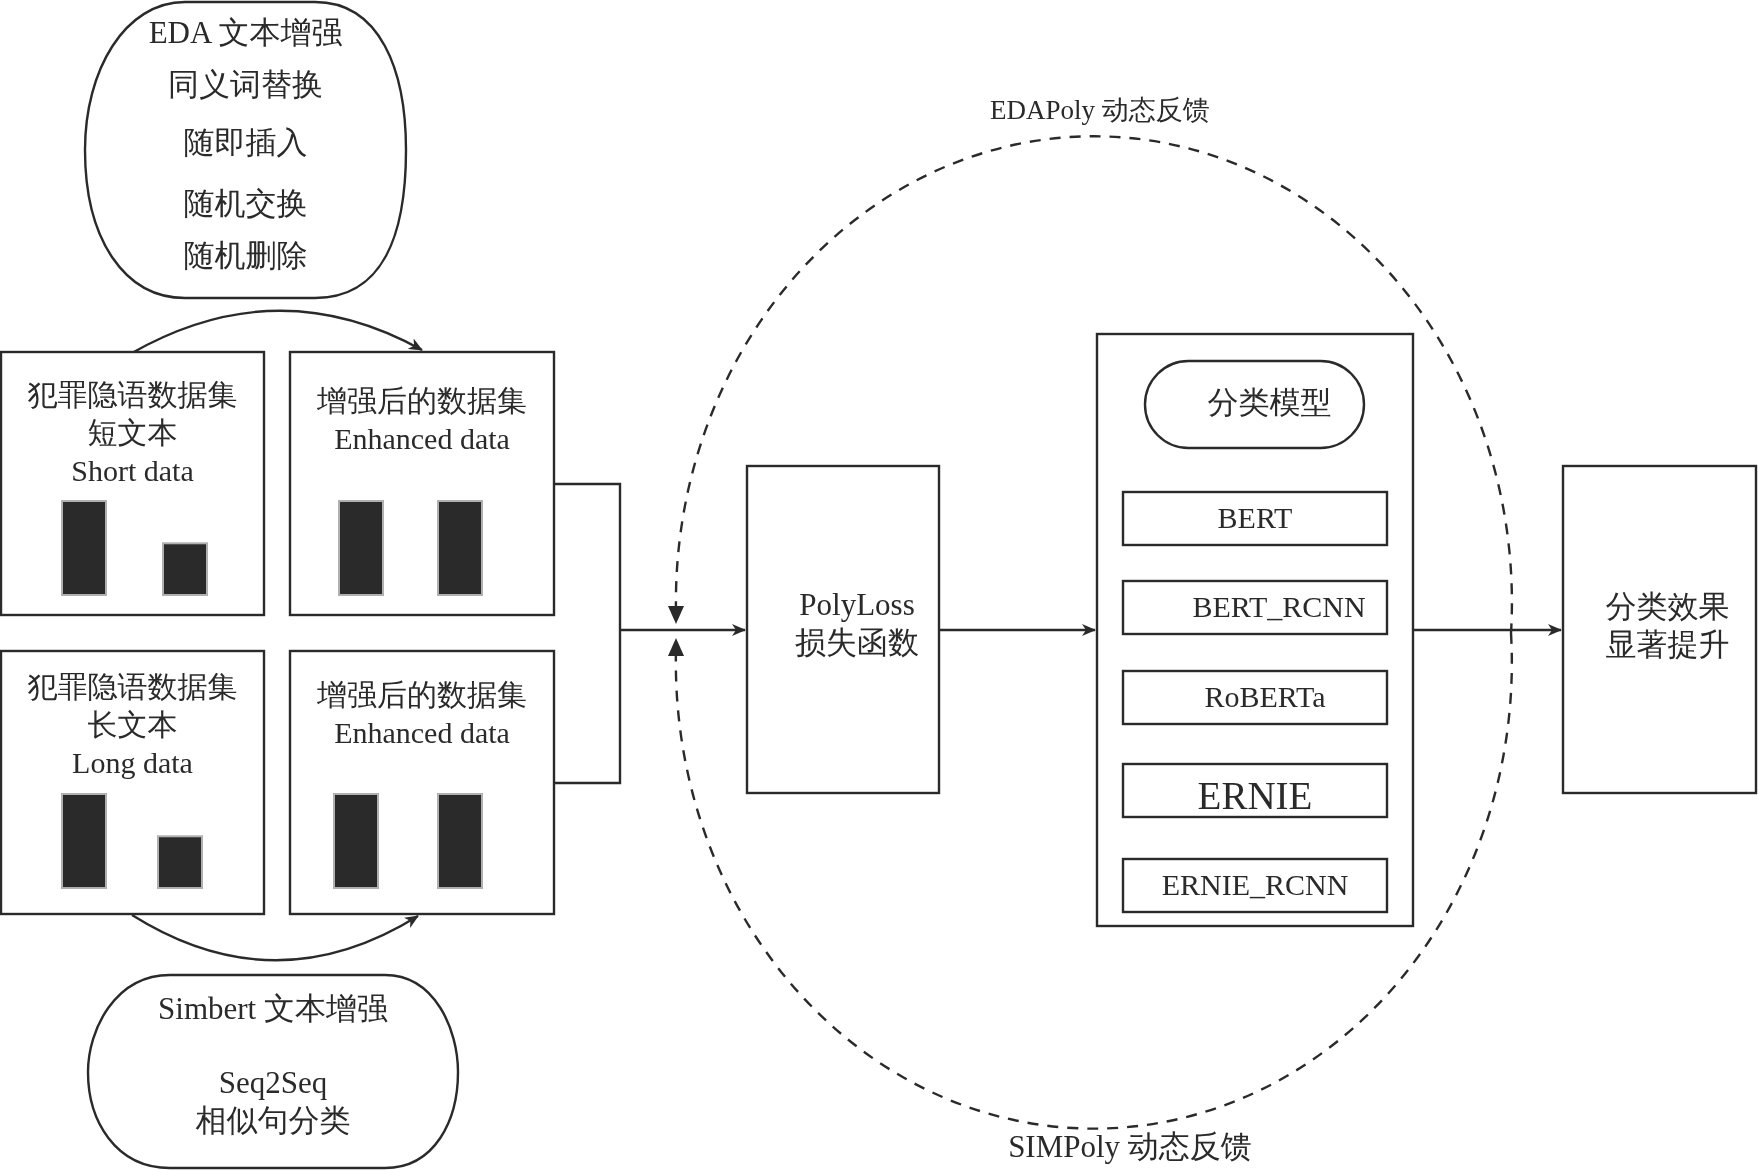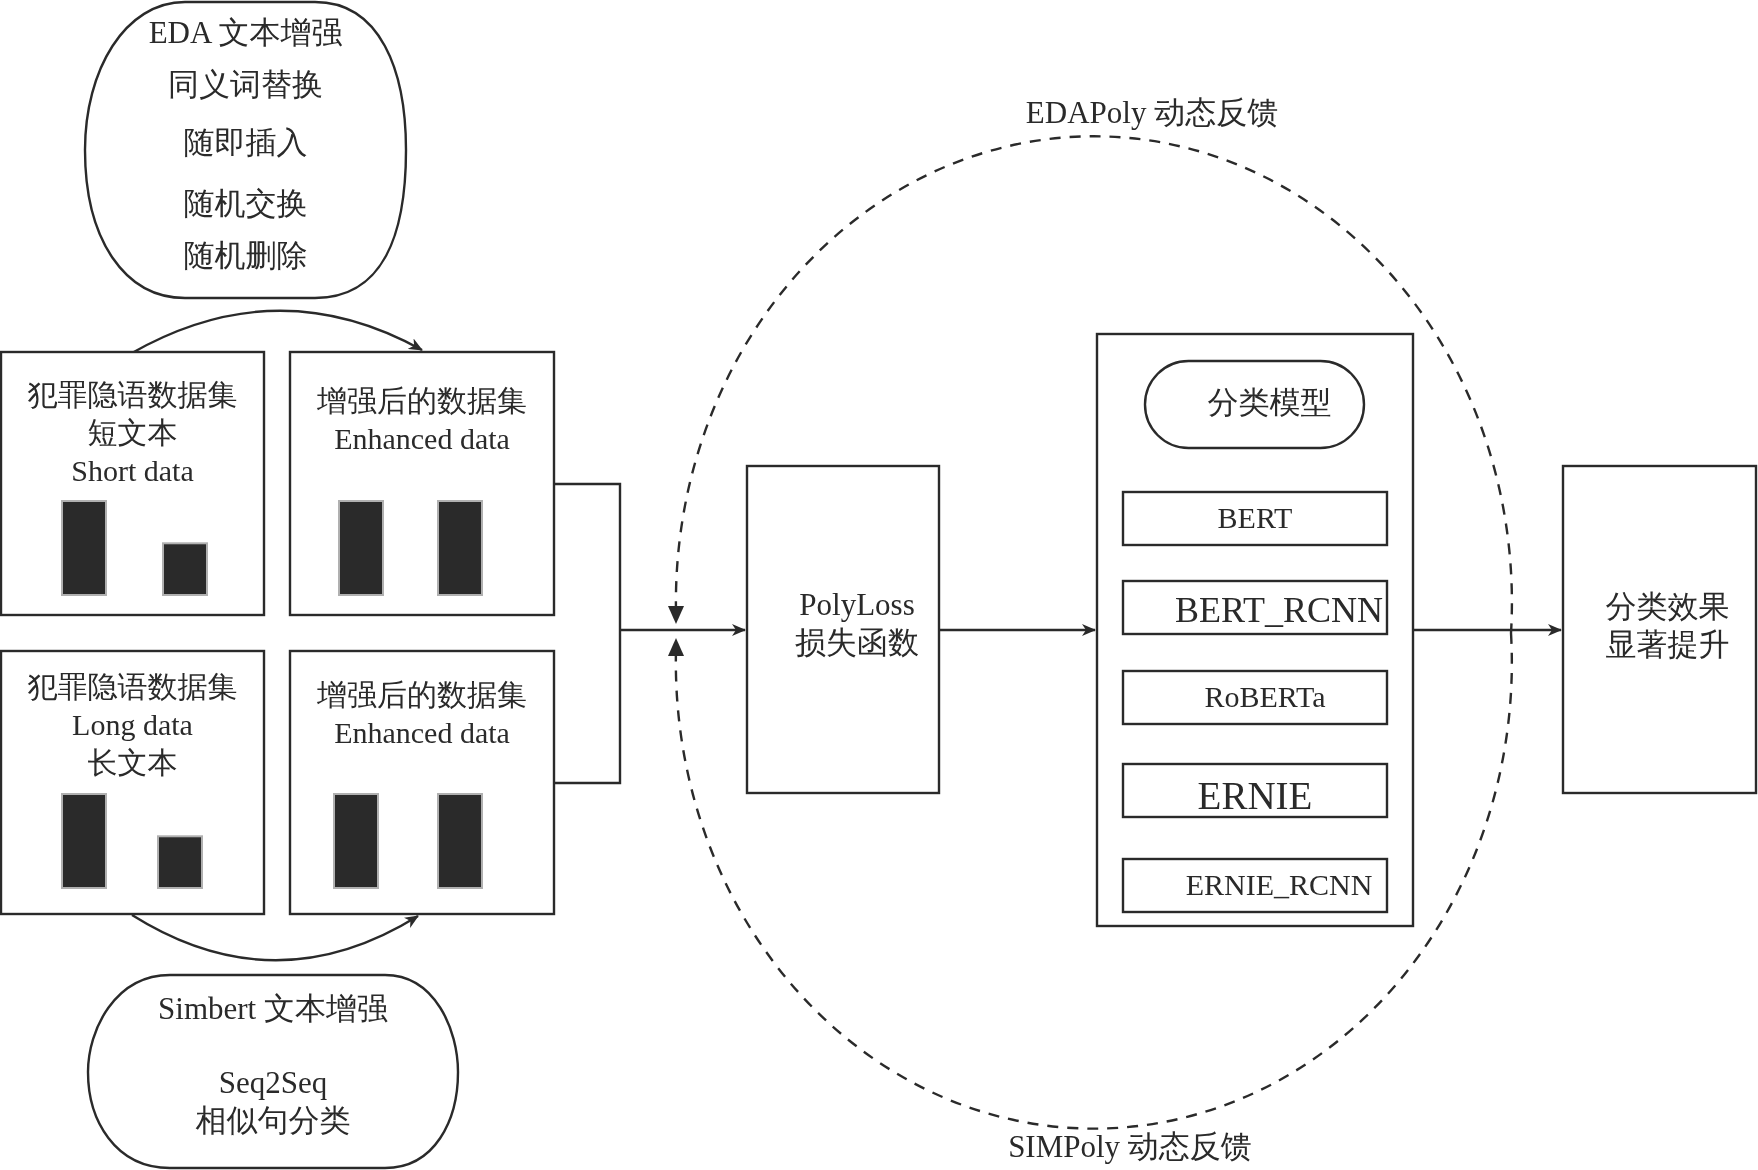--- a/index.html
+++ b/index.html
@@ -94,41 +94,41 @@
   <div>犯罪隐语数据集</div>
   <div>短文本</div>
   <div>Short data</div>
 </div>
 <div class="lbl" style="left:290px; width:264px; top:382px; font-size:30px; line-height:38px;">
   <div>增强后的数据集</div>
   <div>Enhanced data</div>
 </div>
 <div class="lbl" style="left:1px; width:263px; top:668px; font-size:30px; line-height:38px;">
   <div>犯罪隐语数据集</div>
+  <div>长文本</div>
   <div>Long data</div>
-  <div>长文本</div>
 </div>
 <div class="lbl" style="left:290px; width:264px; top:676px; font-size:30px; line-height:38px;">
   <div>增强后的数据集</div>
   <div>Enhanced data</div>
 </div>
 
 <div class="lbl" style="left:747px; width:220px; top:586px; font-size:31px; line-height:38px;">
   <div>PolyLoss</div>
   <div>损失函数</div>
 </div>
 
 <div class="lbl" style="left:1160px; width:219px; top:384px; font-size:31px;">分类模型</div>
 <div id="model-labels">
     <div class="lbl" style="left: 1123px; width: 264px; top: 500px; font-size: 30px;">BERT</div>
-    <div class="lbl" style="left: 1123px; width: 312px; top: 589px; font-size: 36px;">BERT_RCNN</div>
+    <div class="lbl" style="left: 1123px; width: 312px; top: 589px; font-size: 30px;">BERT_RCNN</div>
     <div class="lbl" style="left: 1123px; width: 284px; top: 679px; font-size: 30px;">RoBERTa</div>
     <div class="lbl" style="left: 1123px; width: 264px; top: 772px; font-size: 39px;">ERNIE</div>
-    <div class="lbl" style="left: 1123px; width: 264px; top: 867px; font-size: 30px; padding-left: 24px;">ERNIE_RCNN</div>
+    <div class="lbl" style="left: 1123px; width: 264px; top: 867px; font-size: 30px;">ERNIE_RCNN</div>
   </div>
 
 <div class="lbl" style="left:1563px; width:193px; top:588px; font-size:31px; line-height:38px;padding-left:8px;">
   <div>分类效果</div>
   <div>显著提升</div>
 </div>
 
-<div class="lbl" style="left:952px; width:400px; top:94px; font-size:31px;">EDAPoly 动态反馈</div>
+<div class="lbl" style="left:900px; width:400px; top:94px; font-size:27px;">EDAPoly 动态反馈</div>
 <div class="lbl" style="left:930px; width:400px; top:1128px; font-size:31px;">SIMPoly 动态反馈</div>
 
 </body></html>

